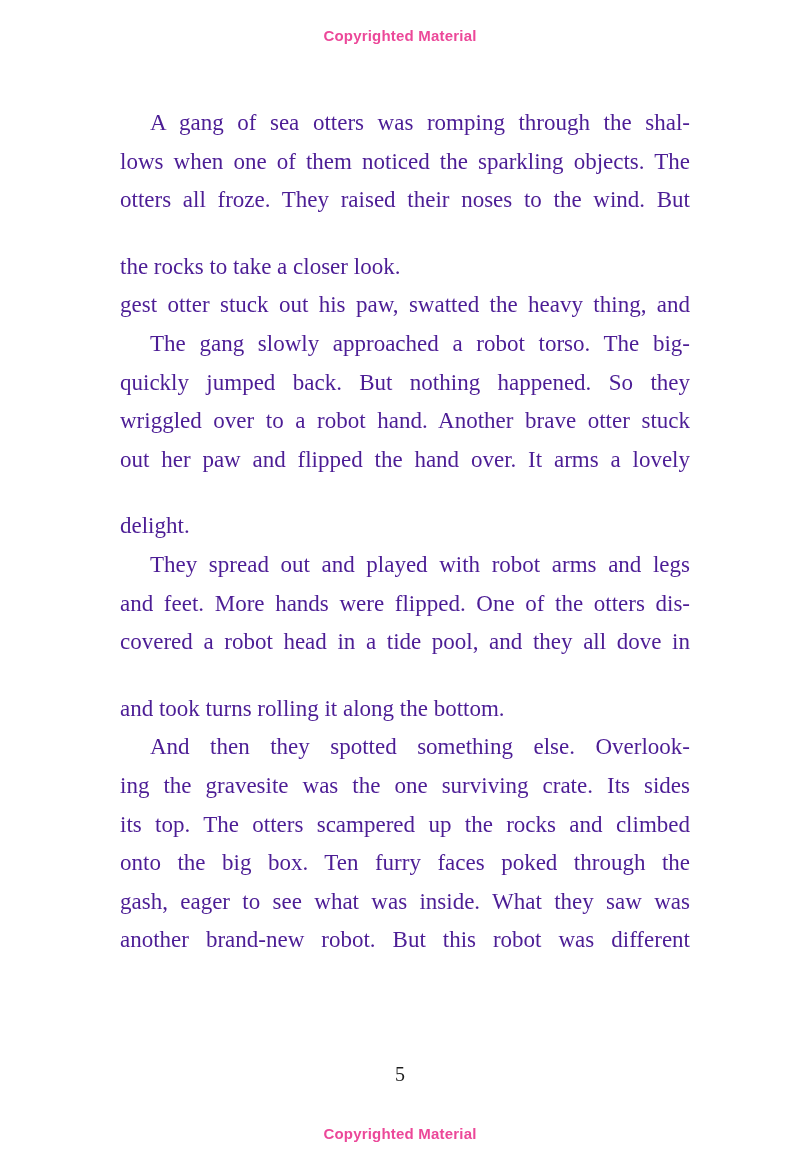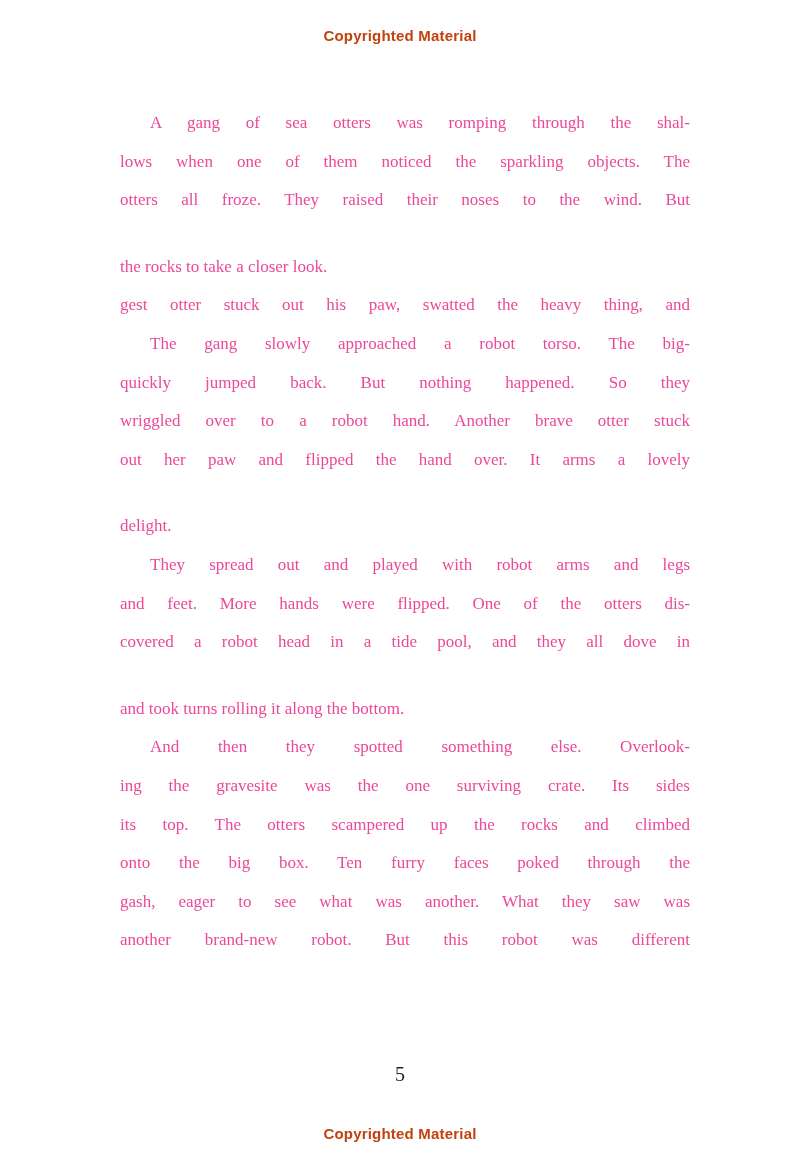--- a/index.html
+++ b/index.html
@@ -14,34 +14,34 @@
       overflow: hidden;
     }
     .watermark {
       position: absolute;
       left: 0;
       width: 800px;
       text-align: center;
       font-family: "Liberation Sans", sans-serif;
       font-weight: bold;
       font-size: 15px;
-      color: #c2410c;
+      color: #ec4899;
       letter-spacing: 0.2px;
     }
     .watermark.top { top: 27px; }
     .watermark.bottom { top: 1125px; }
     .text-block {
       position: absolute;
       left: 90px;
       top: 104px;
       width: 600px;
       font-family: "Liberation Serif", serif;
-      font-size: 17px;
+      font-size: 23px;
       line-height: 38.6px;
-      color: #ec4899;
+      color: #4c1d95;
     }
     .para {
       margin: 0;
       text-indent: 30px;
       text-align: justify;
       text-align-last: left;
     }
     .line {
       display: block;
       white-space: nowrap;
@@ -90,20 +90,20 @@
     <span class="line first">They spread out and played with robot arms and legs</span>
     <span class="line">and feet. More hands were flipped. One of the otters dis-</span>
     <span class="line">covered a robot head in a tide pool, and they all dove in</span>
     <span class="line last">and took turns rolling it along the bottom.</span>
   </div>
   <div class="para">
     <span class="line first">And then they spotted something else. Overlook-</span>
     <span class="line">ing the gravesite was the one surviving crate. Its sides</span>
     <span class="line">its top. The otters scampered up the rocks and climbed</span>
     <span class="line">onto the big box. Ten furry faces poked through the</span>
-    <span class="line">gash, eager to see what was another. What they saw was</span>
+    <span class="line">gash, eager to see what was inside. What they saw was</span>
     <span class="line">another brand-new robot. But this robot was different</span>
   </div>
 </div>
 
 <div class="page-number">5</div>
 
 <div class="watermark bottom">Copyrighted Material</div>
 
 </body></html>

